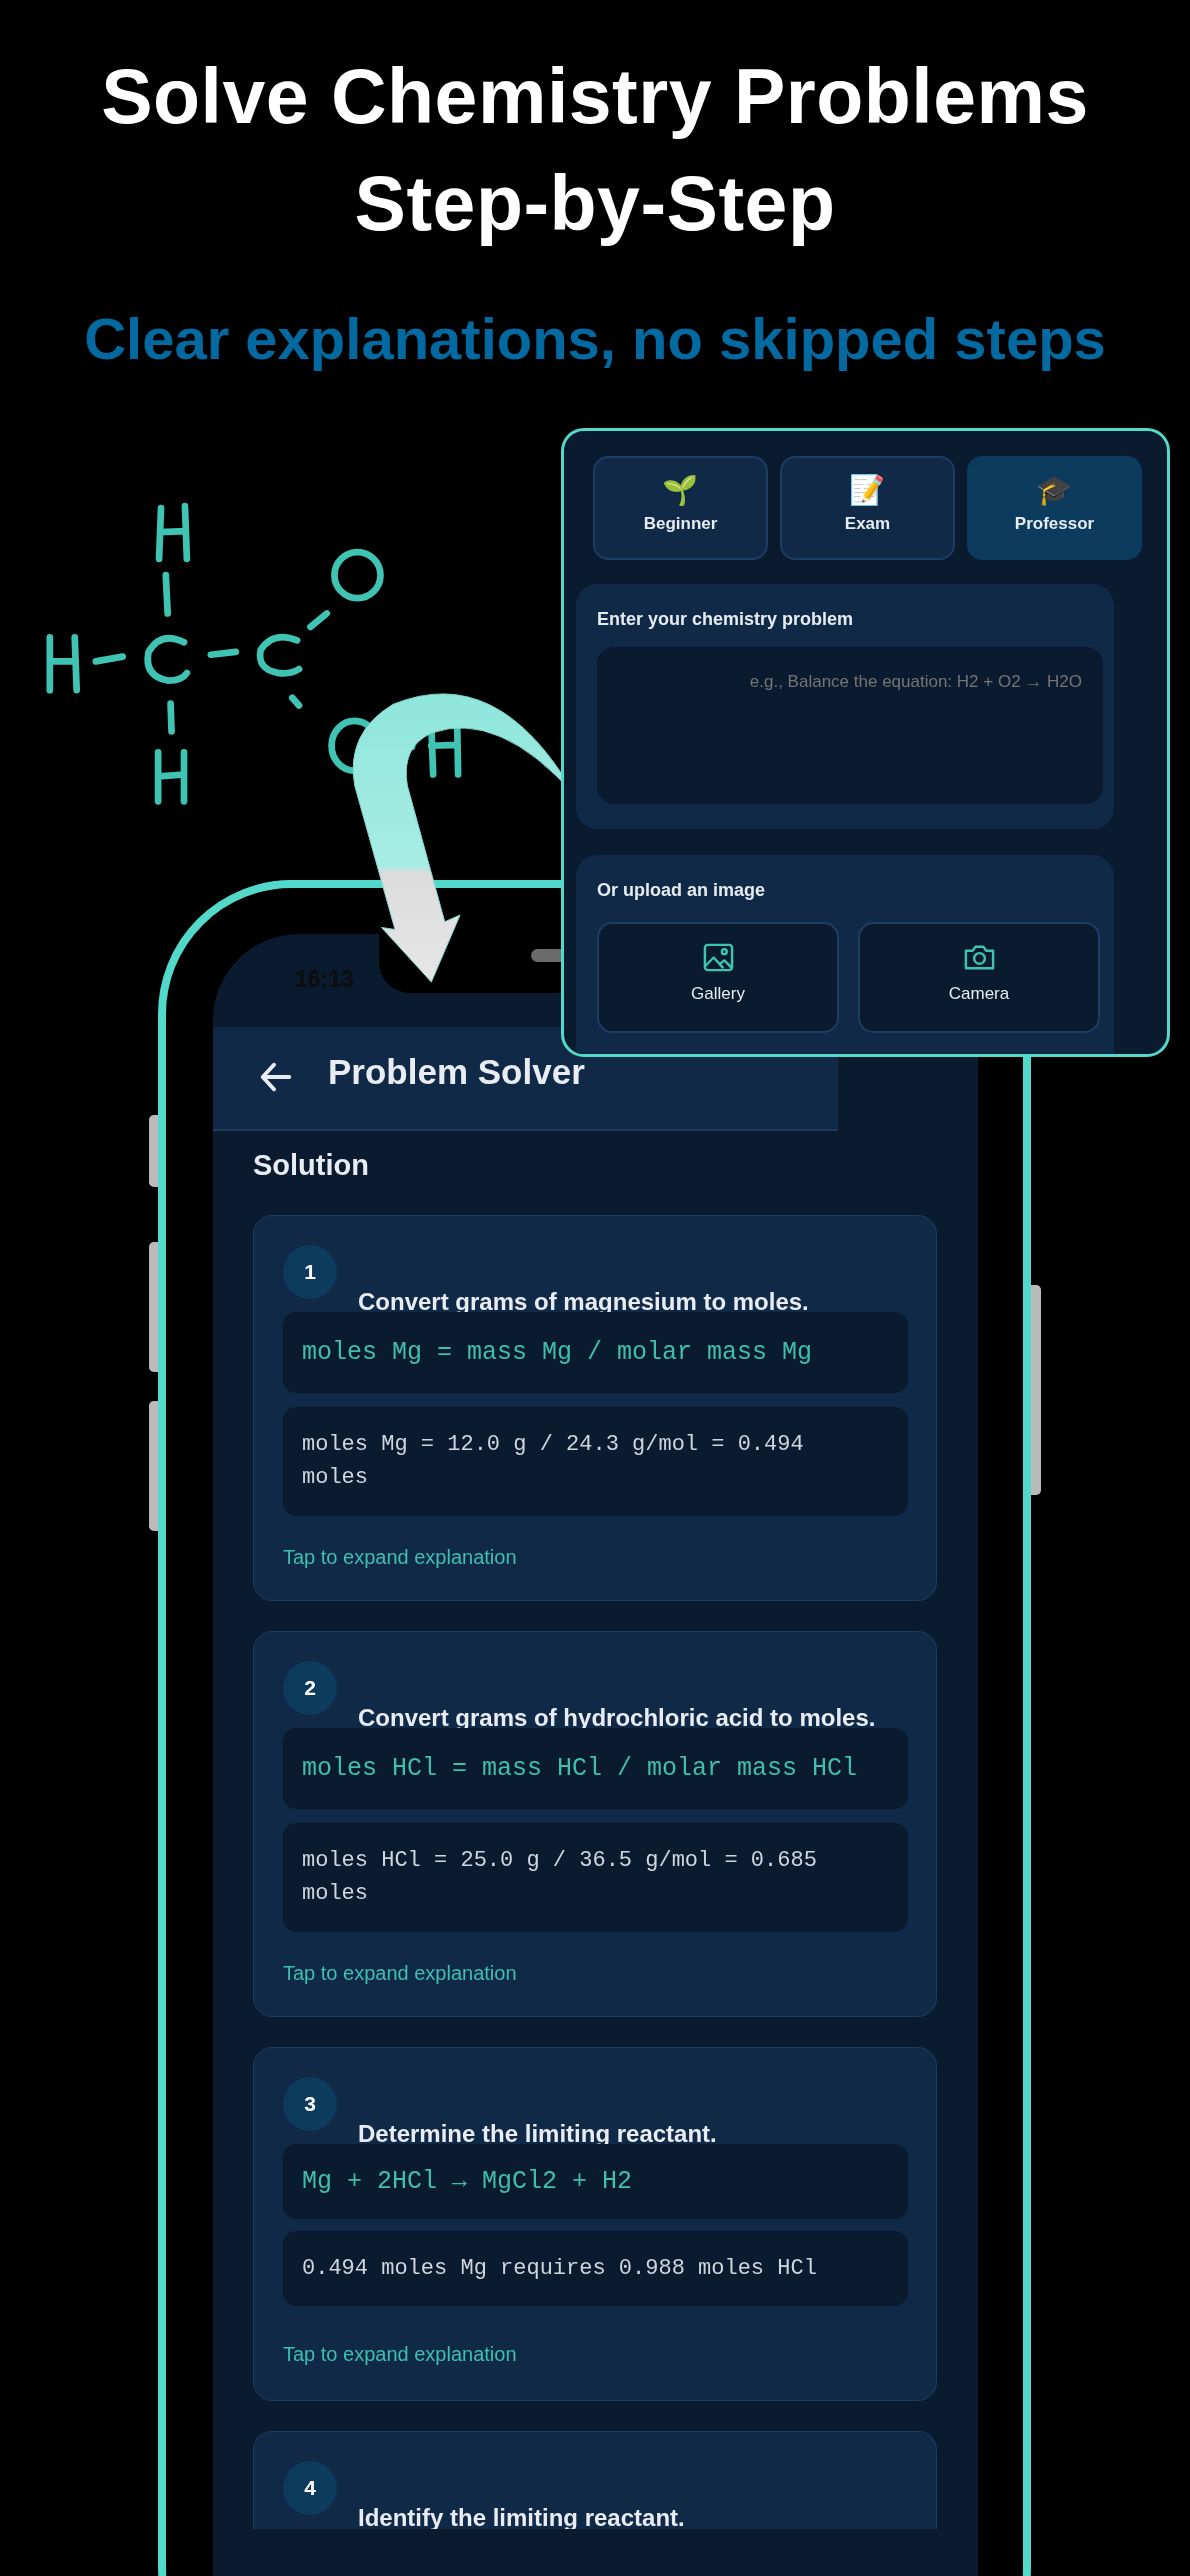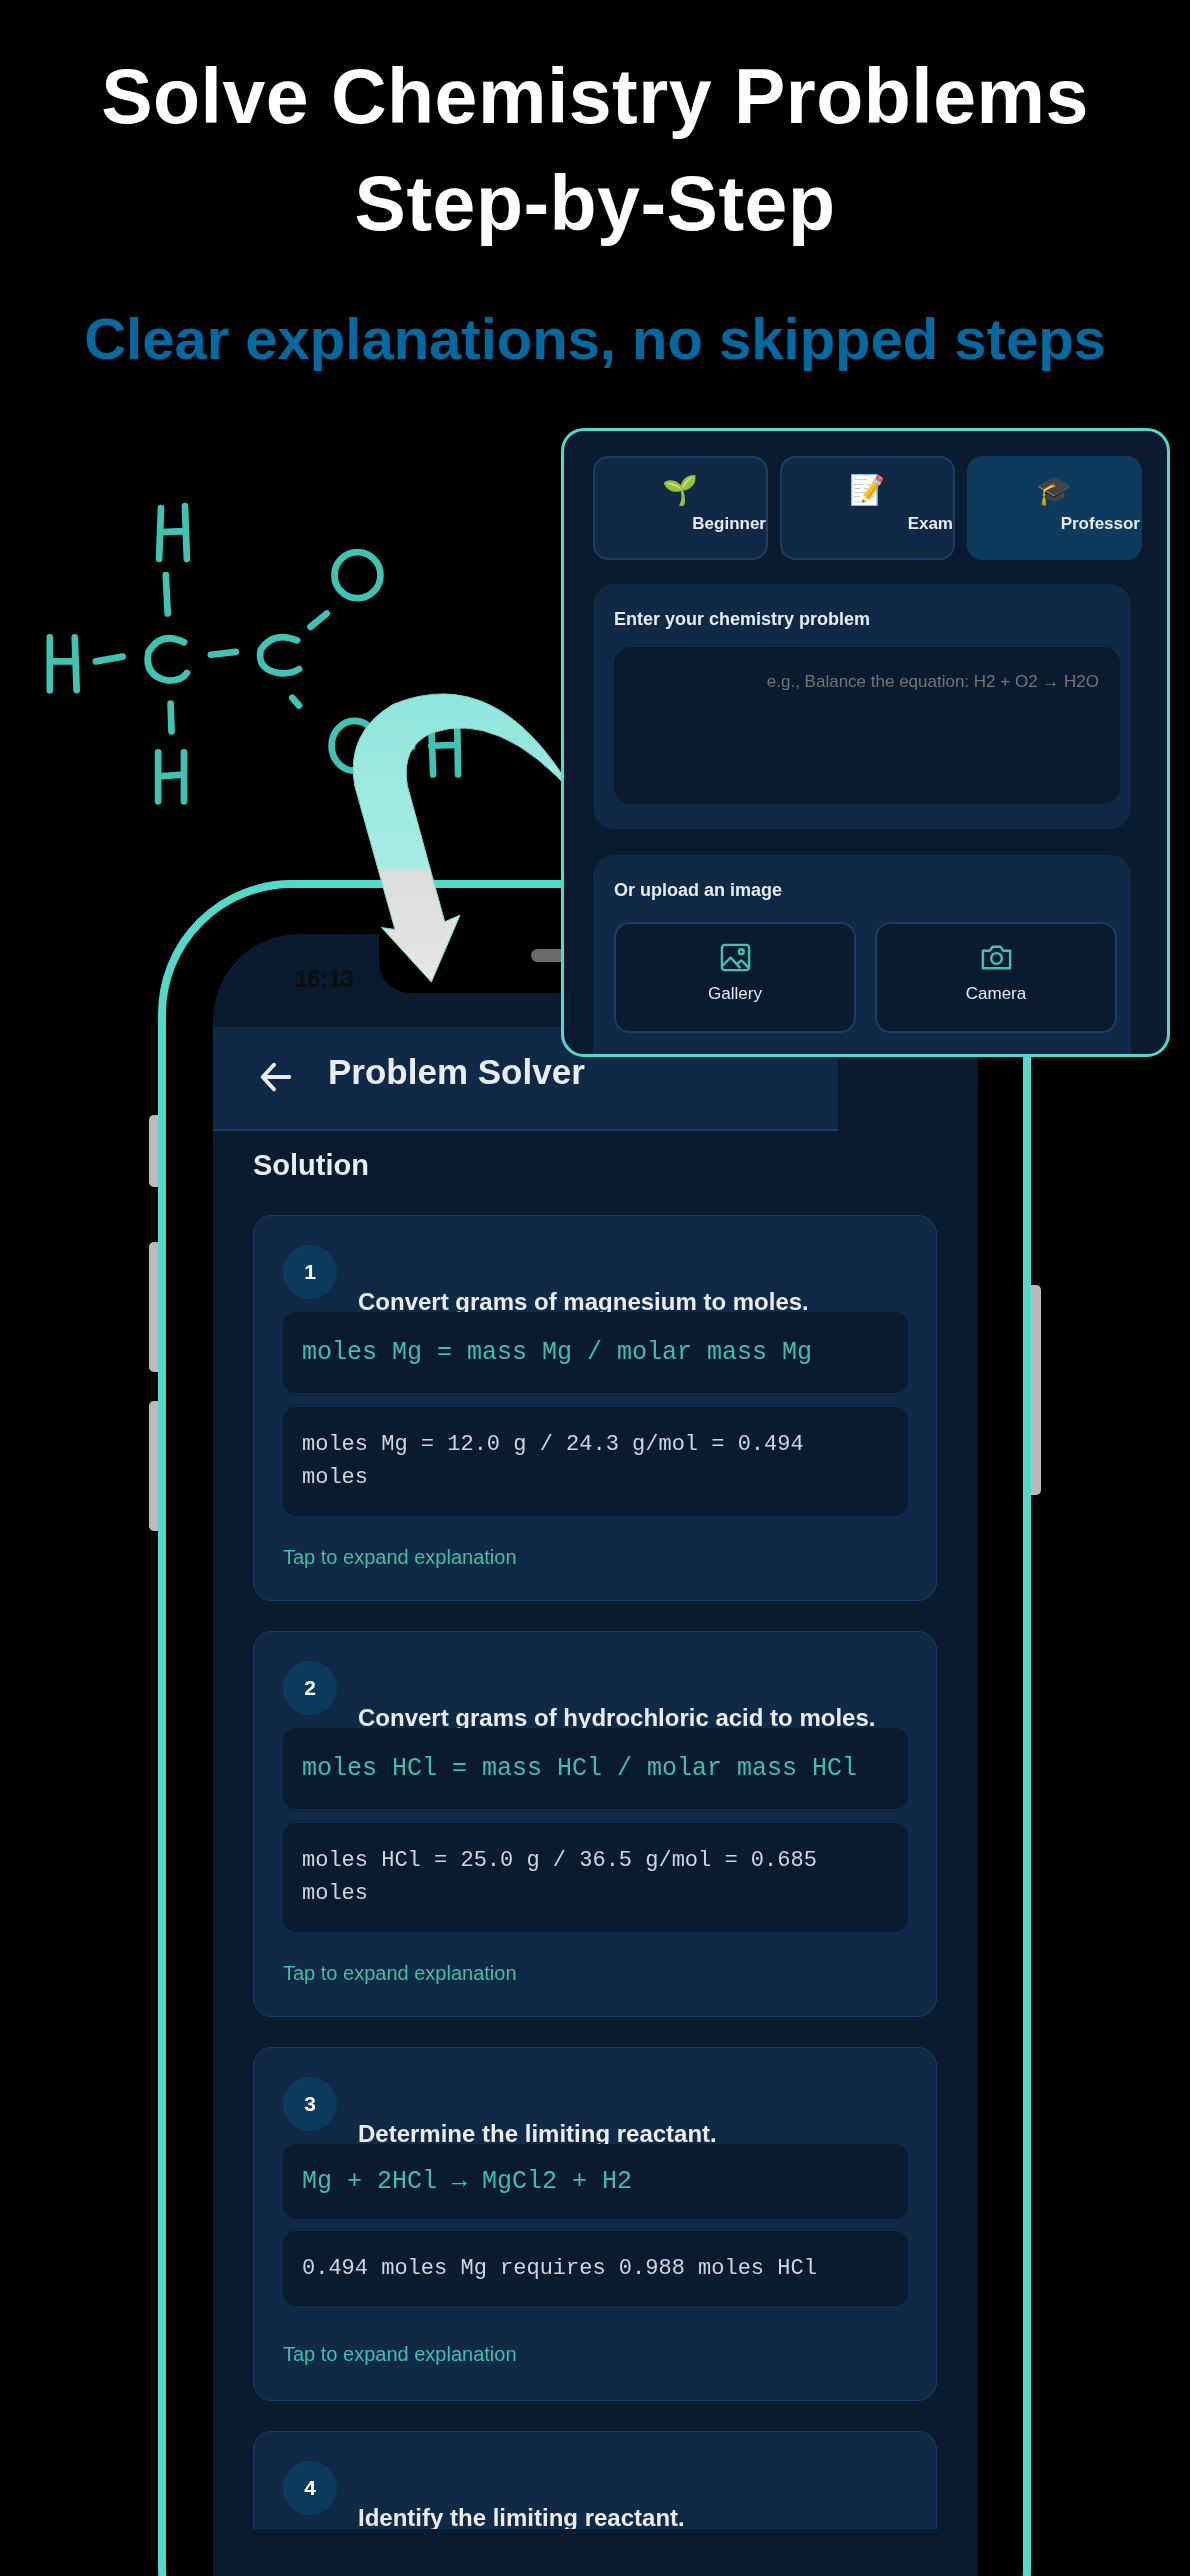--- a/index.html
+++ b/index.html
@@ -65,23 +65,23 @@
   .overlay {
     position:absolute; left:561px; top:428px; width:609px; height:629px; background:#0a1a2f;
     border:3.8px solid #53d9c9; border-radius:23px; box-sizing:border-box; overflow:hidden;
   }
   .level-btn {
     position:absolute; top:25px; width:175px; height:104px; background:#0f2947;
     border:2.9px solid #1d3d62; border-radius:15.3px; box-sizing:border-box; text-align:center;
   }
   .level-btn.active { background:#0c3b5e; border-color:#0c3b5e; }
   .level-emoji { display:block; margin-top:15.3px; font-size:29px; line-height:35px; }
-  .level-label { display:block; margin-top:5.8px; font-size:17px; font-weight:700; color:#e6ecf2;text-align:right; }
+  .level-label { display:block; margin-top:5.8px; font-size:17px; font-weight:700; color:#e6ecf2; }
   .panel-sec {
-    position:absolute; left:29px; width:538px; background:#0f2947; border-radius:21px;
+    position:absolute; left:12px; width:538px; background:#0f2947; border-radius:21px;
   }
   .panel-label { position:absolute; left:21px; font-size:18px; font-weight:700; color:#e6ecf2; }
   .problem-input {
     position:absolute; left:21px; top:63px; width:506px; height:157px; background:#0a1a2f; border-radius:17px;
     border:none; color:#f9a8d4; font-size:17px; padding:25px 21px; box-sizing:border-box;
     font-family:"Liberation Sans", "DejaVu Sans", sans-serif; resize:none;text-align:right;
   }
   .upload-btn {
     position:absolute; top:67px; width:242px; height:111px; background:#0a1a2f; border:2.9px solid #1d3d62;
     border-radius:15.3px; box-sizing:border-box; text-align:center;

